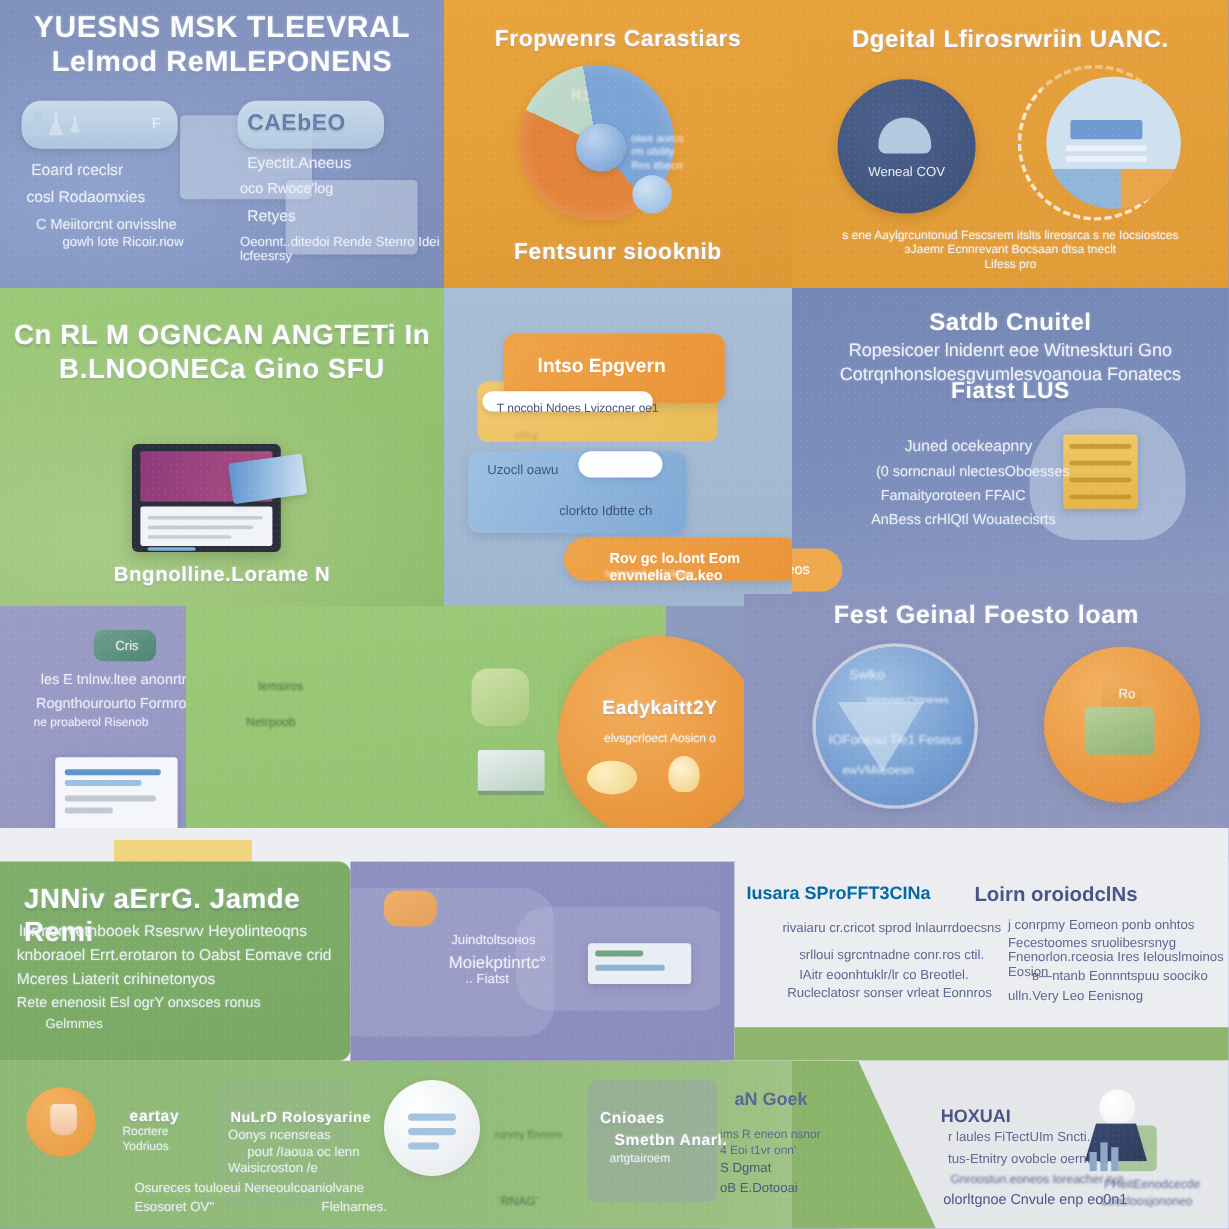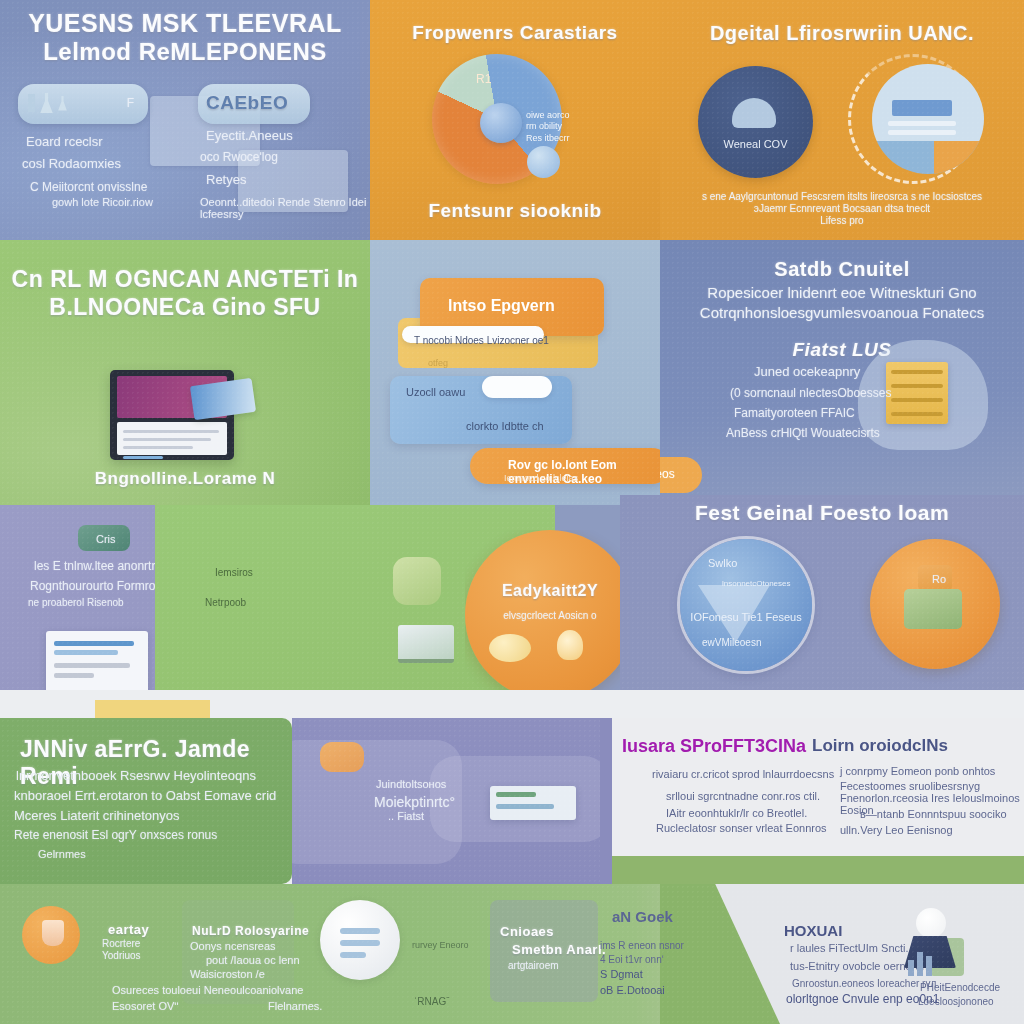--- a/index.html
+++ b/index.html
@@ -46,21 +46,21 @@
     text-decoration: underline;
   }
   #p-risk .ttl1 { position:absolute; left:0; right:0; top:9px; font-size:25px; }
   #p-risk .ttl2 { position:absolute; left:0; right:0; top:38px; font-size:24px; }
   .pillchip {
     position:absolute; border-radius:16px;
     background: linear-gradient(180deg, rgba(206,224,238,.92), rgba(180,205,226,.85));
     box-shadow: 0 2px 6px rgba(40,55,90,.18);
   }
   #chip-a { left:18px; top:84px; width:130px; height:40px; }
-  #chip-b { left:198px; top:84px; width:112px; height:40px; }
+  #chip-b { left:198px; top:84px; width:122px; height:40px; }
   .chipglyph { position:absolute; display:flex; align-items:center; gap:5px; }
   .flask { width:13px; height:20px; background:#cfe0ec; clip-path: polygon(38% 0,62% 0,62% 40%,98% 100%,2% 100%,38% 40%); }
   .flask.s { width:9px; height:15px; }
   .bar-g { width:7px; height:18px; background:#b9d0e3; }
   #p-risk .bl { position:absolute; font-size:13px; }
   #p-risk .bl1 { left:26px; top:134px; }
   #p-risk .bl2 { left:22px; top:156px; }
   #p-risk .bl3 { left:30px; top:180px; font-size:12px; }
   #p-risk .bl3b { left:52px; top:196px; font-size:11px; }
   #p-risk .rb1 { left:206px; top:128px; font-size:13px; }
@@ -189,21 +189,21 @@
   #p-steps .t-g { position:absolute; left:138px; top:218px; right:6px; font-size:12px; color:#fff; font-weight:bold; filter:blur(.5px);}
   #p-steps .t-h { position:absolute; left:134px; top:233px; font-size:9px; color:#f5e7d4; filter:blur(.7px);}
 
   #p-sat {
     left:660px; top:240px; width:364px; height:265px;
     background: linear-gradient(175deg,#7487b5 0%, #7c8ebb 60%, #8d9bc0 100%);
   }
   #p-sat .ttl1 { position:absolute; left:0; right:0; top:18px; font-size:20px; }
   #p-sat .ln1 { position:absolute; left:0; right:0; top:44px; font-size:15px; }
   #p-sat .ln2 { position:absolute; left:0; right:0; top:64px; font-size:15px; }
-  #p-sat .ln3 { position:absolute; left:0; right:0; top:99px; font-size:19px; font-weight:bold;font-style:italic; }
+  #p-sat .ln3 { position:absolute; left:0; right:0; top:76px; font-size:19px; font-weight:bold; }
   #p-sat .b1 { position:absolute; left:94px; top:124px; font-size:13px; }
   #p-sat .b2 { position:absolute; left:70px; top:146px; font-size:12px; }
   #p-sat .b3 { position:absolute; left:74px; top:166px; font-size:12px; }
   #p-sat .b4 { position:absolute; left:66px; top:186px; font-size:12px; }
   .shelf {
     position:absolute; left:226px; top:122px; width:62px; height:62px;
     background: linear-gradient(180deg,#f0c868,#e5b648); border-radius:3px;
     box-shadow:0 2px 6px rgba(40,50,80,.2);
   }
   .shelf .s-ln { position:absolute; left:5px; right:5px; height:4px; background:#c79b33; border-radius:2px;}
@@ -314,21 +314,21 @@
   #p-purp2 .b1 { position:absolute; left:84px; top:60px; font-size:11px; }
   #p-purp2 .b2 { position:absolute; left:82px; top:76px; font-size:14px; }
   #p-purp2 .b3 { position:absolute; left:96px; top:92px; font-size:11px; }
   .ghostbubble { position:absolute; border-radius:26px; background: rgba(220,224,240,.18); }
 
   #p-white {
     left:600px; top:718px; width:424px; height:166px;
     background: #ecedf0;
   }
   #p-white .leftbar { position:absolute; left:0; top:0; width:12px; bottom:0; background:#8a8cbd; }
-  #p-white .h1 { position:absolute; left:22px; top:18px; font-size:18px; font-weight:bold; color:#a21caf; filter:blur(.5px);}
+  #p-white .h1 { position:absolute; left:22px; top:18px; font-size:15px; font-weight:bold; color:#0369a1; filter:blur(.5px);}
   #p-white .h2 { position:absolute; left:212px; top:18px; font-size:17px; font-weight:bold; color:#4a5586; filter:blur(.5px);}
   #p-white .c1i { position:absolute; left:52px; font-size:11px; color:#5d6790; filter:blur(.65px); }
   #p-white .c2i { position:absolute; left:240px; font-size:11px; color:#5d6790; filter:blur(.65px); }
   #p-white .greenstrip { position:absolute; left:12px; right:0; bottom:0; height:28px; background:#8fb56d; }
 
   
   #p-row5 { left:0; top:884px; width:1024px; height:140px;
     background: linear-gradient(90deg,#8fb877 0%, #93bd7a 42%, #93bd7a 58%, #9fc486 70%, #e3e6ea 70%, #e3e6ea 100%); }
   #p-row5bg2 { left:600px; top:884px; width:424px; height:140px; background:#e4e6ea; }
   .greenWedge {

